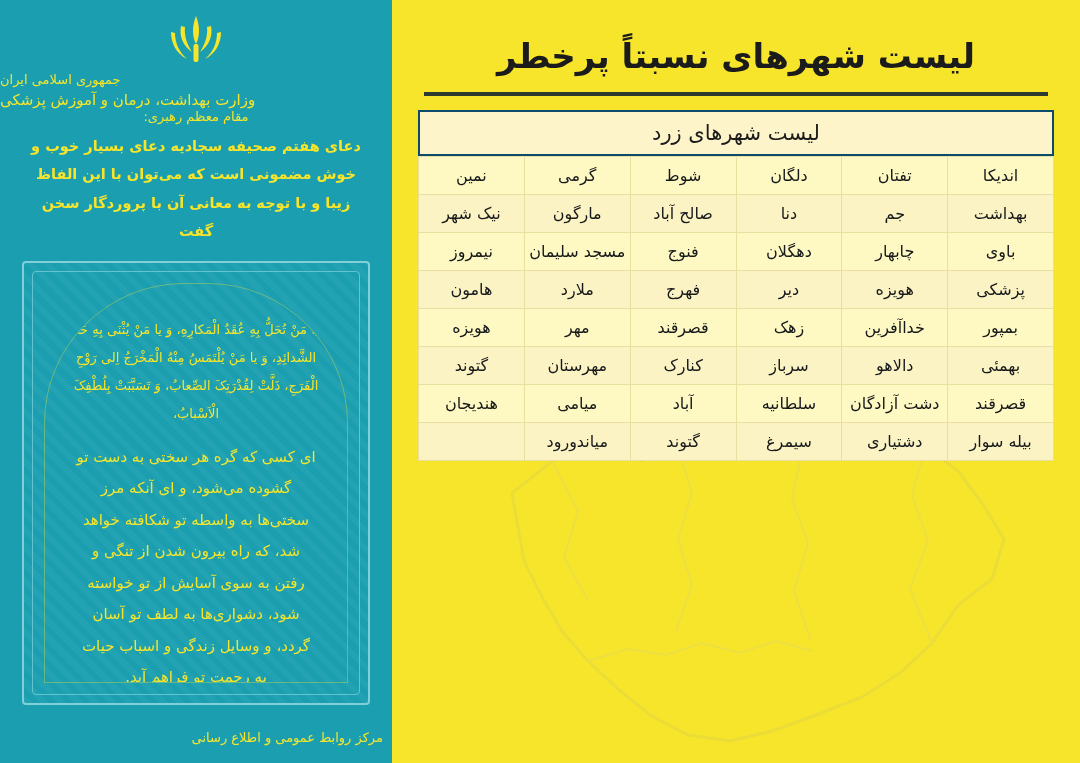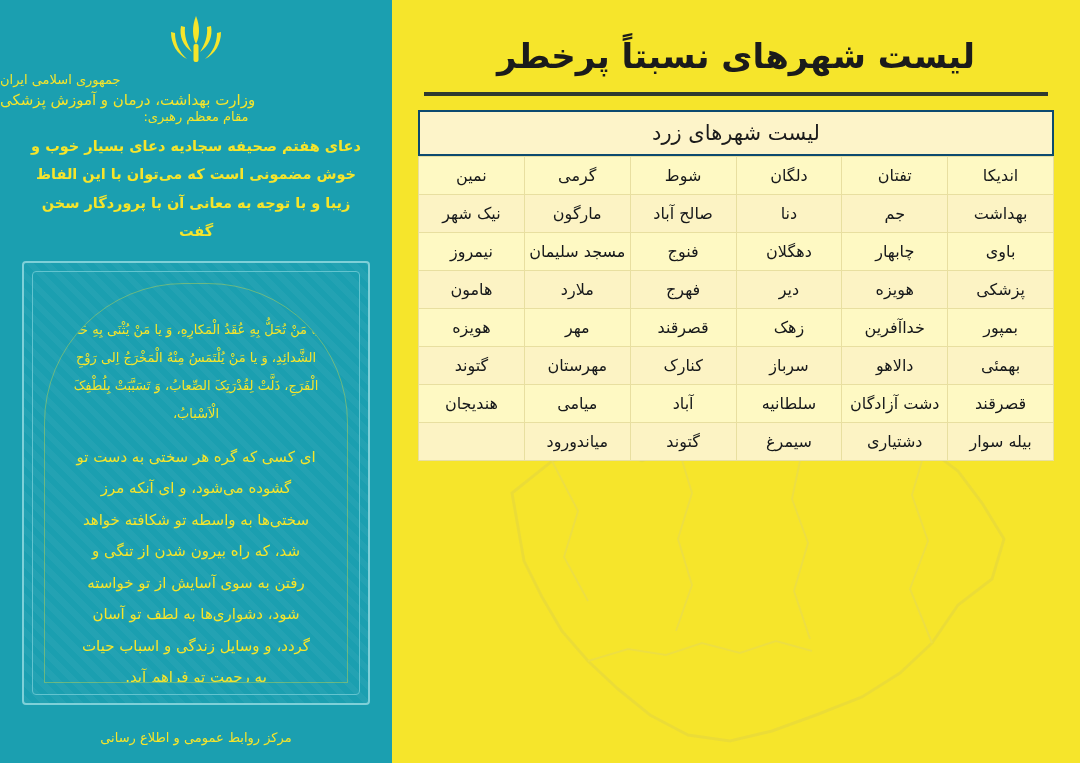--- a/index.html
+++ b/index.html
@@ -187,22 +187,22 @@
   .prayer-source {
     color: #eaf7f8;
     font-size: 11px;
     text-align: center;
     margin-top: 12px;
   }
   .footer-note {
     position: absolute;
     bottom: 18px;
     left: 0;
-    right: 0;
-    text-align: center;
+    right: 9px;
+    text-align: right;
     color: #f6e52b;
     font-size: 13px;
   }
 </style>
 </head>
 <body>
 
 <div id="page">
 
   <div class="left-panel">

